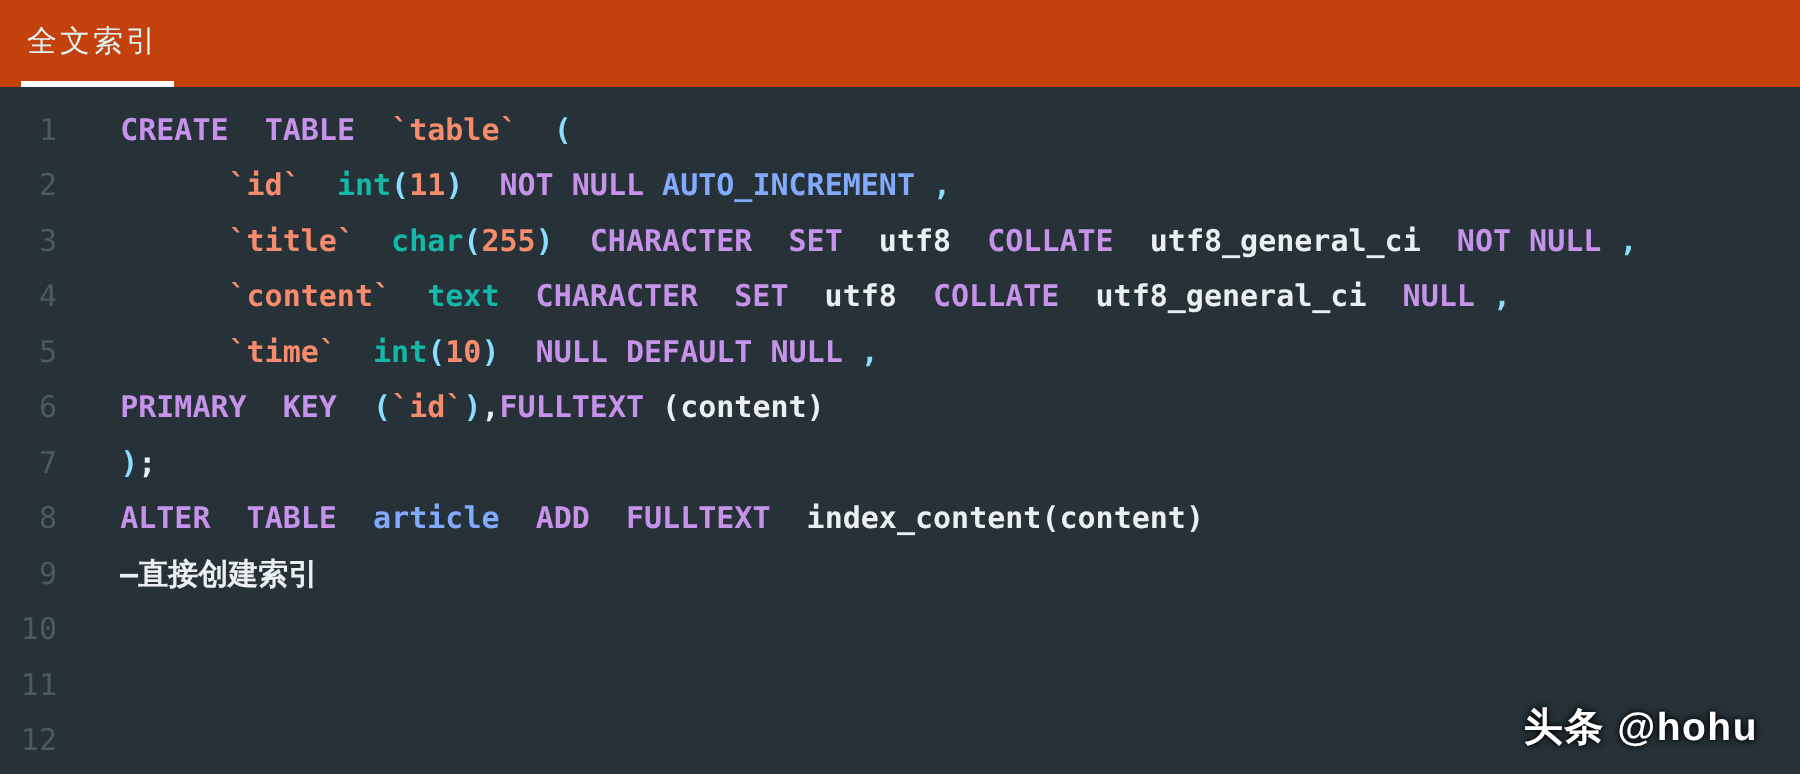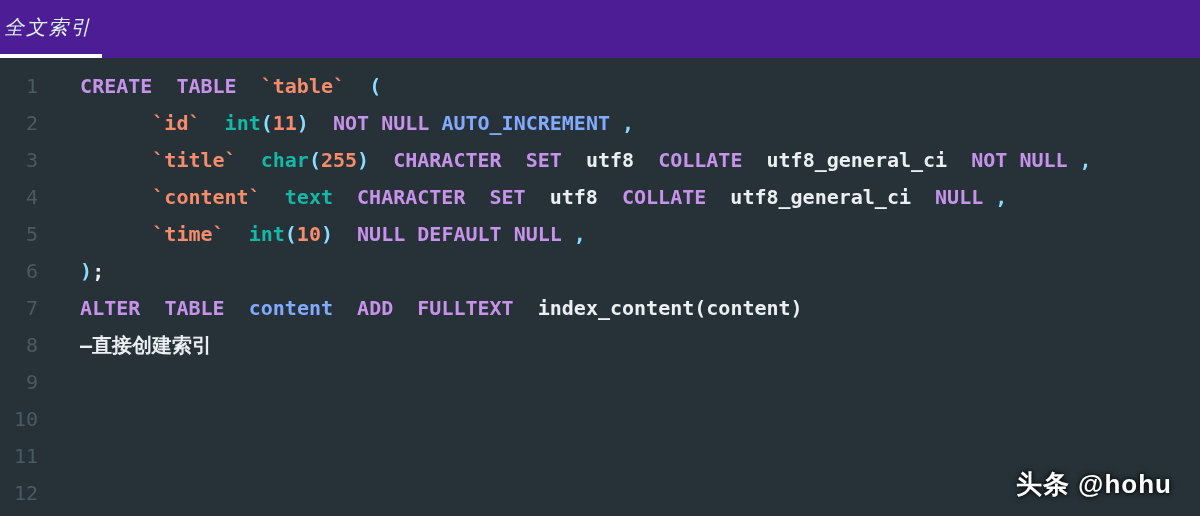--- a/index.html
+++ b/index.html
@@ -6,25 +6,25 @@
     body {
       width: 1200px;
       height: 516px;
       background: #263238;
       font-family: 'Consolas', 'Monaco', monospace;
       font-size: 20px;
       overflow: hidden;
       position: relative;
     }
     .header {
-      background: #4c1d95;
+      background: #c2410c;
       height: 58px;
       display: flex;
       align-items: center;
-      font-style: italic;
+      padding-left: 14px;
     }
     .tab {
       color: #e0f2f1;
       font-size: 20px;
       font-weight: 400;
       padding: 14px 10px 13px 4px;
       border-bottom: 4px solid #ffffff;
       font-family: -apple-system, 'Microsoft YaHei', sans-serif;
       letter-spacing: 2px;
     }
@@ -90,19 +90,20 @@
       <div class="line">10</div>
       <div class="line">11</div>
       <div class="line">12</div>
     </div>
   <div class="code">
       <div class="line"><span class="white">  </span><span class="kw">CREATE</span><span class="white">  </span><span class="kw">TABLE</span><span class="white">  </span><span class="str">`table`</span><span class="white">  </span><span class="punct">(</span></div>
       <div class="line"><span class="white">        </span><span class="str">`id`</span><span class="white">  </span><span class="type">int</span><span class="punct">(</span><span class="num">11</span><span class="punct">)</span><span class="white">  </span><span class="kw">NOT</span><span class="white"> </span><span class="kw">NULL</span><span class="white"> </span><span class="ident">AUTO_INCREMENT</span><span class="white"> </span><span class="punct">,</span></div>
       <div class="line"><span class="white">        </span><span class="str">`title`</span><span class="white">  </span><span class="type">char</span><span class="punct">(</span><span class="num">255</span><span class="punct">)</span><span class="white">  </span><span class="kw">CHARACTER</span><span class="white">  </span><span class="kw">SET</span><span class="white">  </span><span class="white">utf8  </span><span class="kw">COLLATE</span><span class="white">  utf8_general_ci  </span><span class="kw">NOT</span><span class="white"> </span><span class="kw">NULL</span><span class="white"> </span><span class="punct">,</span></div>
       <div class="line"><span class="white">        </span><span class="str">`content`</span><span class="white">  </span><span class="type">text</span><span class="white">  </span><span class="kw">CHARACTER</span><span class="white">  </span><span class="kw">SET</span><span class="white">  utf8  </span><span class="kw">COLLATE</span><span class="white">  utf8_general_ci  </span><span class="kw">NULL</span><span class="white"> </span><span class="punct">,</span></div>
       <div class="line"><span class="white">        </span><span class="str">`time`</span><span class="white">  </span><span class="type">int</span><span class="punct">(</span><span class="num">10</span><span class="punct">)</span><span class="white">  </span><span class="kw">NULL</span><span class="white"> </span><span class="kw">DEFAULT</span><span class="white"> </span><span class="kw">NULL</span><span class="white"> </span><span class="punct">,</span></div>
+      <div class="line"><span class="white">  </span><span class="kw">PRIMARY</span><span class="white">  </span><span class="kw">KEY</span><span class="white">  </span><span class="punct">(</span><span class="str">`id`</span><span class="punct">)</span><span class="white">,</span><span class="kw">FULLTEXT</span><span class="white"> (content)</span></div>
       <div class="line"><span class="white">  </span><span class="punct">)</span><span class="white">;</span></div>
-      <div class="line"><span class="white">  </span><span class="kw">ALTER</span><span class="white">  </span><span class="kw">TABLE</span><span class="white">  </span><span class="ident">content</span><span class="white">  </span><span class="kw">ADD</span><span class="white">  </span><span class="kw">FULLTEXT</span><span class="white">  index_content(content)</span></div>
+      <div class="line"><span class="white">  </span><span class="kw">ALTER</span><span class="white">  </span><span class="kw">TABLE</span><span class="white">  </span><span class="ident">article</span><span class="white">  </span><span class="kw">ADD</span><span class="white">  </span><span class="kw">FULLTEXT</span><span class="white">  index_content(content)</span></div>
       <div class="line"><span class="white">  –直接创建索引</span></div>
     </div>
 </div>
 
 <div class="watermark">头条 @hohu</div>
 
 </body></html>

